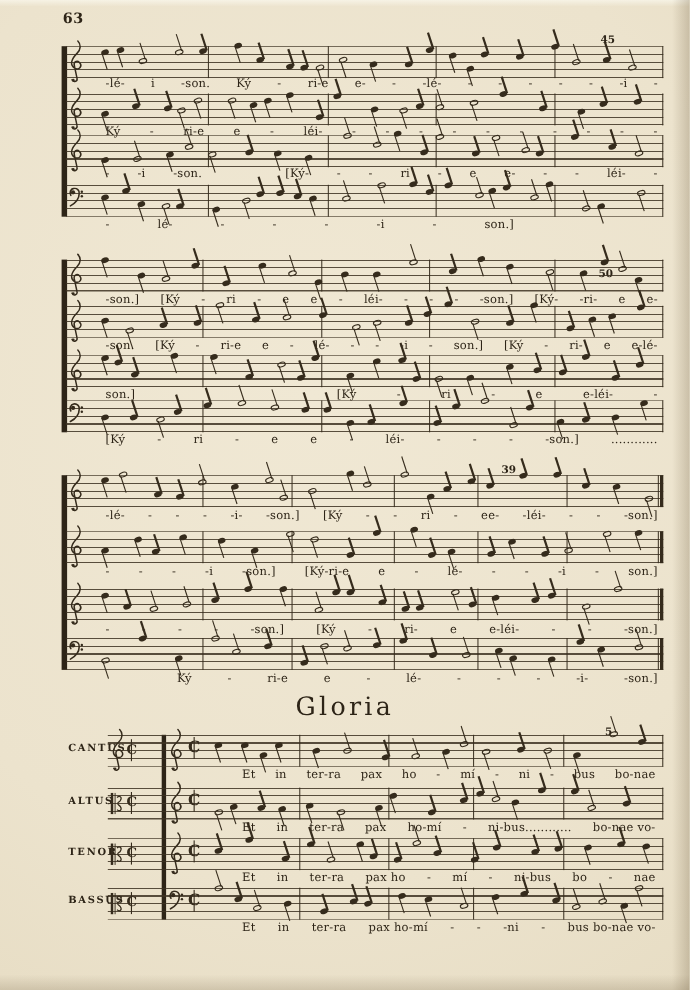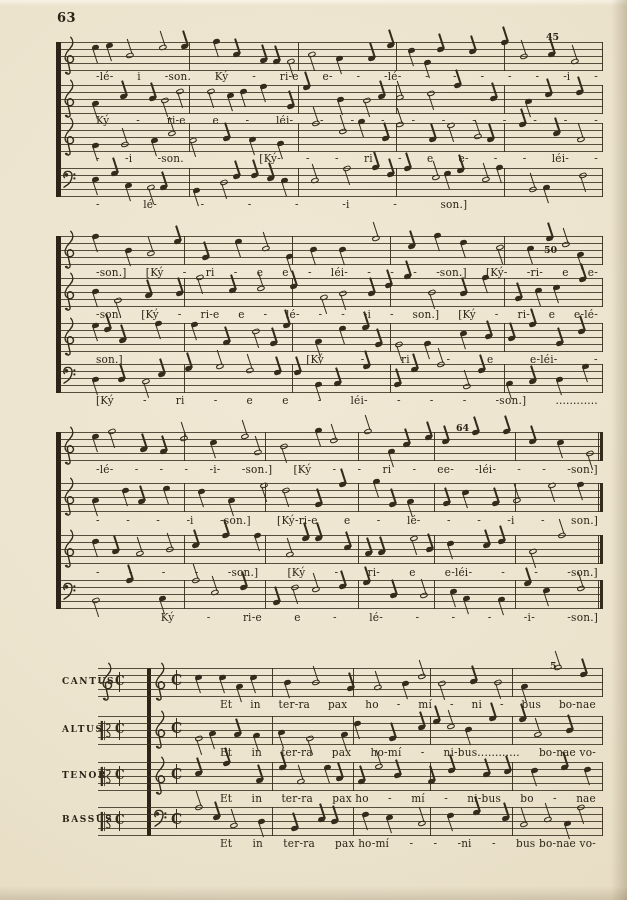--- a/index.html
+++ b/index.html
@@ -477,21 +477,21 @@
         <span class="syl">-</span>
         <span class="syl">-</span>
         <span class="syl">-</span>
         <span class="syl">-son.]</span>
         <span class="syl">............</span>
       </div>
   </div>
 
   <div class="system" style="top:424px;height:202px;">
     <div class="bracket" style="left:-4px;top:8px;width:5px;height:177px;"></div>
-    <div class="mnum" style="left:396px;top:-2px;">64</div>
+    <div class="mnum" style="left:396px;top:-2px;">39</div>
     <div class="staff" style="top:8px;">
         <div class="staff-lines"></div>
         <div class="clef clef-treble">
           <svg viewBox="0 0 24 60">
             <use href="#clef-treble"></use>
           </svg>
         </div>
         <div class="bar" style="left: calc(23% - 1px);"></div>
         <div class="bar" style="left: calc(38% - 1px);"></div>
         <div class="bar" style="left: calc(55% - 1px);"></div>
@@ -683,20 +683,21 @@
         <span class="syl">-</span>
         <span class="syl">lé-</span>
         <span class="syl">-</span>
         <span class="syl">-</span>
         <span class="syl">-</span>
         <span class="syl">-i-</span>
         <span class="syl">-son.]</span>
       </div>
   </div>
 
+  <div class="title">Gloria</div>
 
   <div class="system" style="top:656px;height:200px;">
     <div class="bracket" style="left:87px;top:12px;width:4px;height:168px;"></div>
     <div class="mnum" style="left:490px;top:4px;">5</div>
 
     <div class="vlabel" style="top:20px;">CANTUS</div>
     <div class="staff stub" style="top:12px;left:38px;width:53px;">
         <div class="staff-lines"></div>
         <div class="clef clef-treble">
           <svg viewBox="0 0 24 60">

